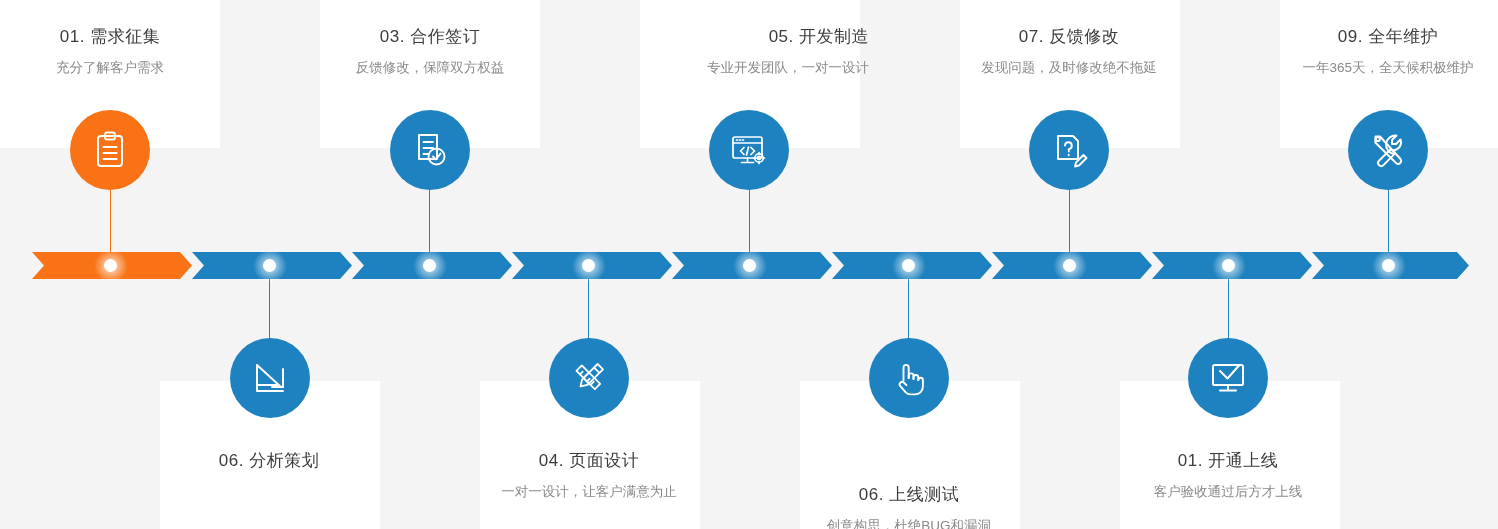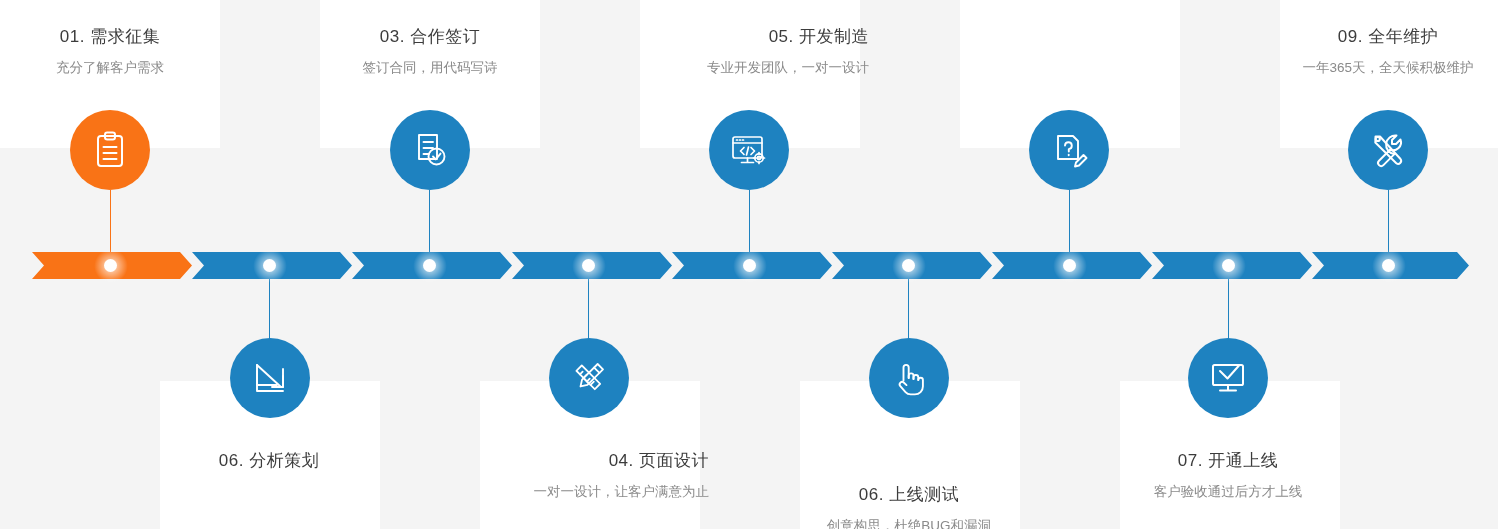--- a/index.html
+++ b/index.html
@@ -148,21 +148,21 @@
         <polyline points="24,31 35,31 35,20"></polyline>
       </svg>
     </span>
   </div>
   <div class="textblock" style="left:149px;top:450px;">
     <div class="step-title">06. 分析策划</div>
   </div>
 
   <div class="textblock" style="left:310px;top:26px;">
     <div class="step-title">03. 合作签订</div>
-    <div class="step-desc">签订合同，用代码写诗</div>
+    <div class="step-desc">反馈修改，保障双方权益</div>
   </div>
   <div class="stem" style="left:429px;top:190px;height:64px;background:#1E82C0;"></div>
   <div class="circle" style="left:390px;top:110px;background:#1E82C0;">
     <span>
       <svg width="44" height="44" viewBox="0 0 44 44" fill="none" stroke="#ffffff" stroke-width="1.9" stroke-linecap="round" stroke-linejoin="round">
         <path d="M11 7 h18 v24 h-18 z"></path>
         <line x1="15.5" y1="14" x2="25" y2="14"></line>
         <line x1="15.5" y1="20" x2="25" y2="20"></line>
         <line x1="15.5" y1="26" x2="21" y2="26"></line>
         <circle cx="28.5" cy="28.5" r="8"></circle>
@@ -183,21 +183,21 @@
         <g transform="rotate(-45 22 22)">
           <path d="M18.2 8 h7.6 v26 h-7.6 z"></path>
           <line x1="18.2" y1="13" x2="22" y2="13"></line>
           <line x1="18.2" y1="18" x2="22.8" y2="18"></line>
           <line x1="18.2" y1="23" x2="22" y2="23"></line>
           <line x1="18.2" y1="28" x2="22.8" y2="28"></line>
         </g>
       </svg>
     </span>
   </div>
-  <div class="textblock" style="left:469px;top:450px;text-align:right;">
+  <div class="textblock" style="left:469px;top:450px;">
     <div class="step-title">04. 页面设计</div>
     <div class="step-desc">一对一设计，让客户满意为止</div>
   </div>
 
   <div class="textblock" style="left:629px;top:26px;text-align:right;">
     <div class="step-title">05. 开发制造</div>
     <div class="step-desc">专业开发团队，一对一设计</div>
   </div>
   <div class="stem" style="left:749px;top:190px;height:64px;background:#1E82C0;"></div>
   <div class="circle" style="left:709px;top:110px;background:#1E82C0;">
@@ -232,20 +232,24 @@
         <path d="M26.5 23 v-1.6 a2.4 2.4 0 0 1 4.8 0 V24"></path>
         <path d="M31.3 24 a2.3 2.3 0 0 1 4.6 0 v6.4 a8 8 0 0 1 -8 8 h-4.2 a7 7 0 0 1 -5.2 -2.3 l-5.4 -6.2 a2.5 2.5 0 0 1 3.6 -3.4 l2.8 2.6"></path>
       </svg>
     </span>
   </div>
   <div class="textblock" style="left:789px;top:464px;margin-top:20px;">
     <div class="step-title">06. 上线测试</div>
     <div class="step-desc">创意构思，杜绝BUG和漏洞</div>
   </div>
 
+  <div class="textblock" style="left:949px;top:26px;">
+    <div class="step-title">07. 反馈修改</div>
+    <div class="step-desc">发现问题，及时修改绝不拖延</div>
+  </div>
   <div class="stem" style="left:1069px;top:190px;height:64px;background:#1E82C0;"></div>
   <div class="circle" style="left:1029px;top:110px;background:#1E82C0;">
     <span>
       <svg width="44" height="44" viewBox="0 0 44 44" fill="none" stroke="#ffffff" stroke-width="1.9" stroke-linecap="round" stroke-linejoin="round">
         <path d="M11 8 h15 l5 5 v18 h-20 z"></path>
         <path d="M18 17.5 a3.4 3.4 0 1 1 3.8 3.6 v2.4"></path>
         <line x1="21.7" y1="26.6" x2="21.7" y2="27.2"></line>
         <path d="M29 34.5 l7.5 -7.5 l3 3 l-7.5 7.5 l-4 1 z"></path>
       </svg>
     </span>
@@ -256,21 +260,21 @@
     <span>
       <svg width="44" height="44" viewBox="0 0 44 44" fill="none" stroke="#ffffff" stroke-width="2" stroke-linecap="round" stroke-linejoin="round">
         <rect x="7" y="9" width="30" height="20" rx="1.6"></rect>
         <polyline points="14,15 21.5,22.5 33,9.5"></polyline>
         <line x1="22" y1="29" x2="22" y2="34"></line>
         <line x1="14" y1="34.5" x2="30" y2="34.5"></line>
       </svg>
     </span>
   </div>
   <div class="textblock" style="left:1108px;top:450px;">
-    <div class="step-title">07. 开通上线</div>
+    <div class="step-title">01. 开通上线</div>
     <div class="step-desc">客户验收通过后方才上线</div>
   </div>
 
   <div class="textblock" style="left:1268px;top:26px;">
     <div class="step-title">09. 全年维护</div>
     <div class="step-desc">一年365天，全天候积极维护</div>
   </div>
   <div class="stem" style="left:1388px;top:190px;height:64px;background:#1E82C0;"></div>
   <div class="circle" style="left:1348px;top:110px;background:#1E82C0;">
     <span>

